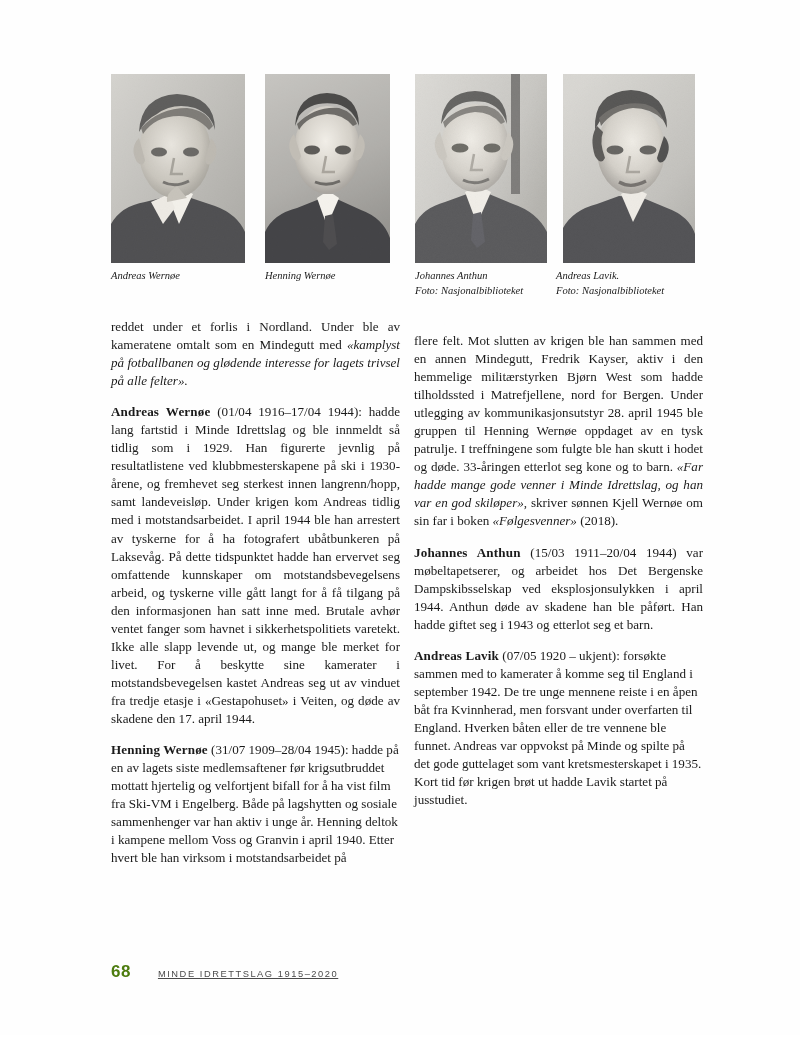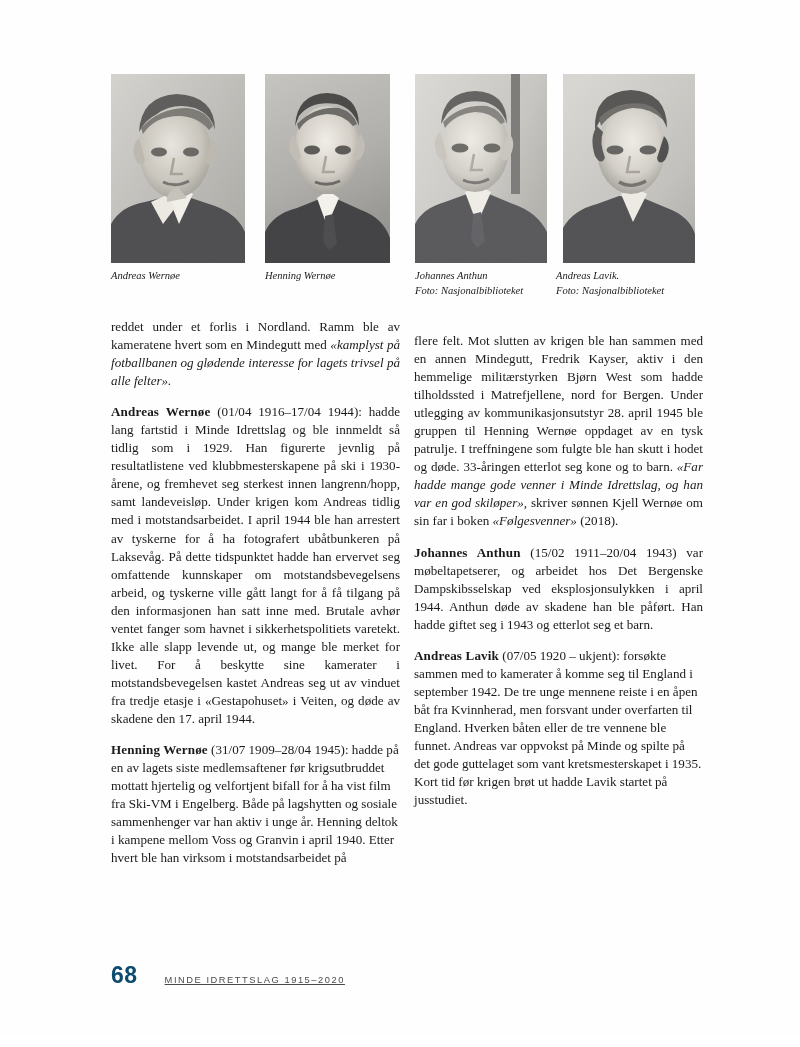--- a/index.html
+++ b/index.html
@@ -90,23 +90,23 @@
   
   .footer {
     position: absolute;
     left: 111px;
     top: 962px;
     display: flex;
     align-items: baseline;
   }
   .folio {
     font-family: "Liberation Sans", "DejaVu Sans", sans-serif;
-    font-size: 23px;
+    font-size: 17px;
     font-weight: bold;
-    color: #0c4a6e;
+    color: #4d7c0f;
     letter-spacing: 0.5px;
     text-align: right;
   }
   .runhead {
     margin-left: 27px;
     font-family: "Liberation Sans", "DejaVu Sans", sans-serif;
     font-size: 9.3px;
     letter-spacing: 1.55px;
     color: #4a4a4a;
     text-transform: uppercase;
@@ -287,27 +287,27 @@
   <div class="caption" id="caption-3">
     <span>Johannes Anthun</span>
     <span class="credit">Foto: Nasjonalbiblioteket</span>
   </div>
   <div class="caption" id="caption-4">
     <span>Andreas Lavik.</span>
     <span class="credit">Foto: Nasjonalbiblioteket</span>
   </div>
 
   <div class="col" id="col-left">
-      <p><span>reddet under et forlis i Nordland. Ramm ble av kameratene hvert som en Mindegutt med </span><span class="it">«kamplyst på fotballbanen og glødende interesse for lagets trivsel på alle felter».</span></p>
+      <p><span>reddet under et forlis i Nordland. Under ble av kameratene omtalt som en Mindegutt med </span><span class="it">«kamplyst på fotballbanen og glødende interesse for lagets trivsel på alle felter».</span></p>
       <p class="gap"><span class="nm">Andreas Wernøe</span><span> (01/04 1916–17/04 1944): hadde lang fartstid i Minde Idrettslag og ble innmeldt så tidlig som i 1929. Han figurerte jevnlig på resultatlistene ved klubbmesterskapene på ski i 1930-årene, og fremhevet seg sterkest innen langrenn/hopp, samt landeveisløp. Under krigen kom Andreas tidlig med i motstandsarbeidet. I april 1944 ble han arrestert av tyskerne for å ha fotografert ubåtbunkeren på Laksevåg. På dette tidspunktet hadde han ervervet seg omfattende kunnskaper om motstandsbevegelsens arbeid, og tyskerne ville gått langt for å få tilgang på den informasjonen han satt inne med. Brutale avhør ventet fanger som havnet i sikkerhetspolitiets varetekt. Ikke alle slapp levende ut, og mange ble merket for livet. For å beskytte sine kamerater i motstandsbevegelsen kastet Andreas seg ut av vinduet fra tredje etasje i «Gestapohuset» i Veiten, og døde av skadene den 17. april 1944.</span></p>
       <p class="gap"><span class="nm">Henning Wernøe</span><span> (31/07 1909–28/04 1945): hadde på en av lagets siste medlemsaftener før krigsutbruddet mottatt hjertelig og velfortjent bifall for å ha vist film fra Ski-VM i Engelberg. Både på lagshytten og sosiale sammenhenger var han aktiv i unge år. Henning deltok i kampene mellom Voss og Granvin i april 1940. Etter hvert ble han virksom i motstandsarbeidet på</span></p>
     </div>
   <div class="col" id="col-right">
       <p><span>flere felt. Mot slutten av krigen ble han sammen med en annen Mindegutt, Fredrik Kayser, aktiv i den hemmelige militærstyrken Bjørn West som hadde tilholdssted i Matrefjellene, nord for Bergen. Under utlegging av kommunikasjonsutstyr 28. april 1945 ble gruppen til Henning Wernøe oppdaget av en tysk patrulje. I treffningene som fulgte ble han skutt i hodet og døde. 33-åringen etterlot seg kone og to barn. </span><span class="it">«Far hadde mange gode venner i Minde Idrettslag, og han var en god skiløper»</span><span>, skriver sønnen Kjell Wernøe om sin far i boken </span><span class="it">«Følgesvenner»</span><span> (2018).</span></p>
-      <p class="gap"><span class="nm">Johannes Anthun</span><span> (15/02 1911–20/04 1943) var møbeltapetserer, og arbeidet hos Det Bergenske Dampskibsselskap ved eksplosjonsulykken i april 1944. Anthun døde av skadene han ble påført. Han hadde giftet seg i 1943 og etterlot seg et barn.</span></p>
+      <p class="gap"><span class="nm">Johannes Anthun</span><span> (15/03 1911–20/04 1944) var møbeltapetserer, og arbeidet hos Det Bergenske Dampskibsselskap ved eksplosjonsulykken i april 1944. Anthun døde av skadene han ble påført. Han hadde giftet seg i 1943 og etterlot seg et barn.</span></p>
       <p class="gap"><span class="nm">Andreas Lavik</span><span> (07/05 1920 – ukjent): forsøkte sammen med to kamerater å komme seg til England i september 1942. De tre unge mennene reiste i en åpen båt fra Kvinnherad, men forsvant under overfarten til England. Hverken båten eller de tre vennene ble funnet. Andreas var oppvokst på Minde og spilte på det gode guttelaget som vant kretsmesterskapet i 1935. Kort tid før krigen brøt ut hadde Lavik startet på jusstudiet.</span></p>
     </div>
 
   <div class="footer">
     <span class="folio">68</span>
     <span class="runhead">MINDE IDRETTSLAG 1915–2020</span>
   </div>
 
 </div>
 

